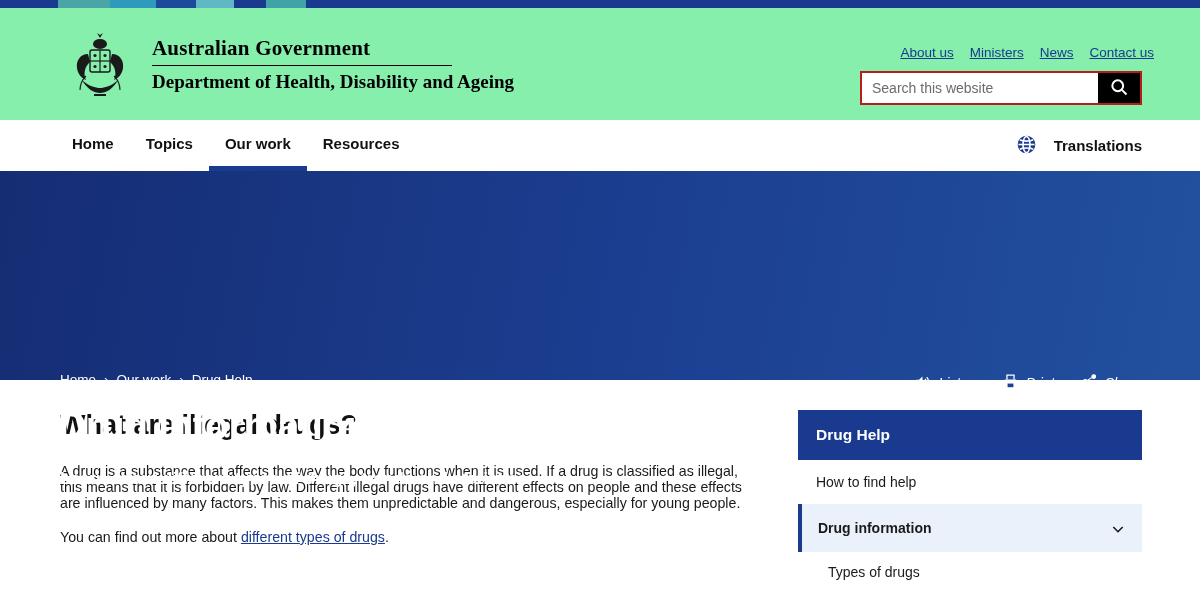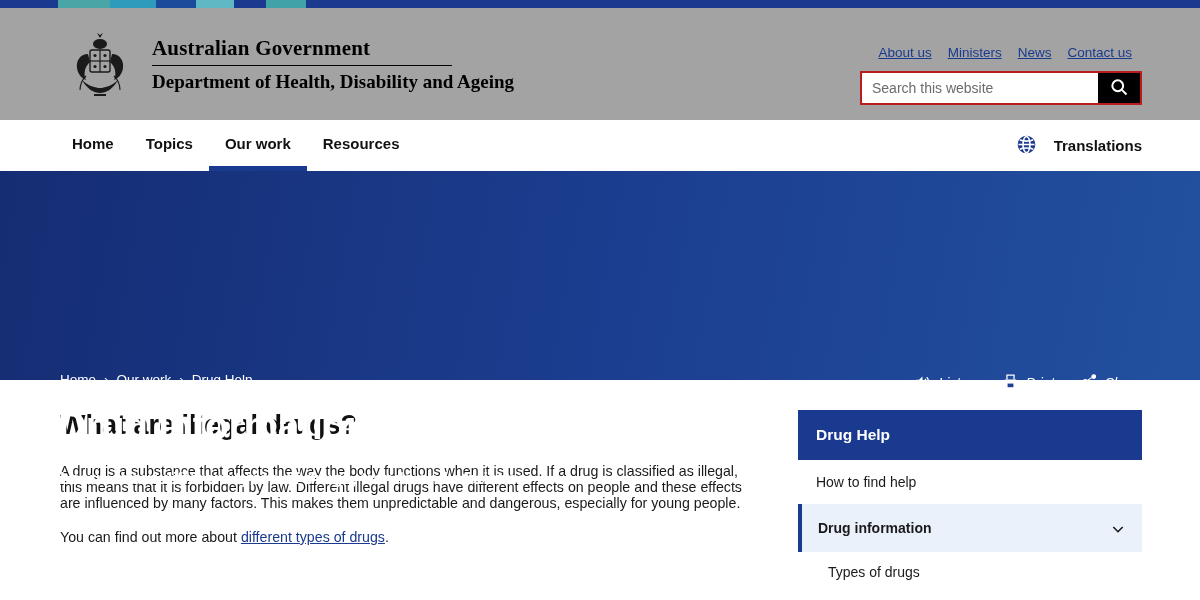--- a/index.html
+++ b/index.html
@@ -10,21 +10,21 @@
     overflow: hidden;
   }
 
   
   .topstrip { height: 8px; width: 100%; display: flex; }
   .topstrip .seg { height: 100%; }
 
   
   .header {
     height: 112px;
-    background: #a3a3a3;
+    background: #86efac;
     position: relative;
   }
   .crest-block {
     position: absolute; left: 60px; top: 24px;
     display: flex; align-items: flex-start;
   }
   .crest { width: 80px; height: 72px; }
   .dept {
     margin-left: 12px;
     padding-top: 4px;
@@ -38,21 +38,21 @@
     width: 300px;
   }
   .dept-line2 {
     font-family: Liberation Serif, serif;
     font-size: 19px; font-weight: bold; color: #000;
     margin-top: 5px;
     white-space: nowrap;
   }
 
   .utility {
-    position: absolute; right: 68px; top: 37px;
+    position: absolute; right: 46px; top: 37px;
     display: flex; gap: 16px;
     font-size: 13.5px;
   }
   .utility a {
     color: #1a3a8f; text-decoration: underline; cursor: pointer;
   }
 
   .searchbar {
     position: absolute; right: 58px; top: 63px;
     display: flex; width: 282px; height: 34px;

